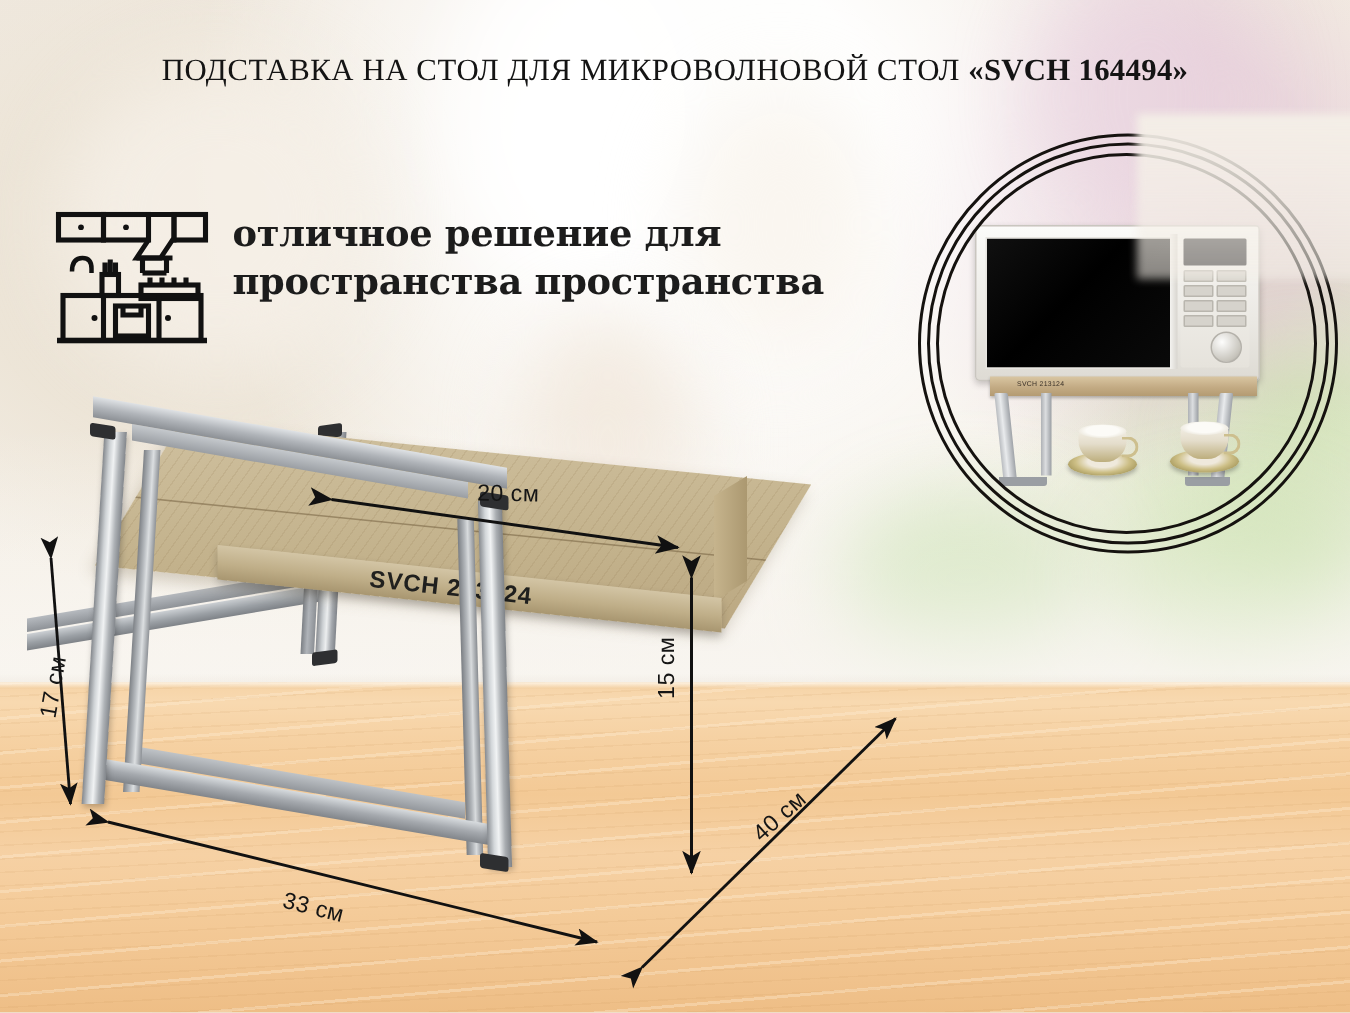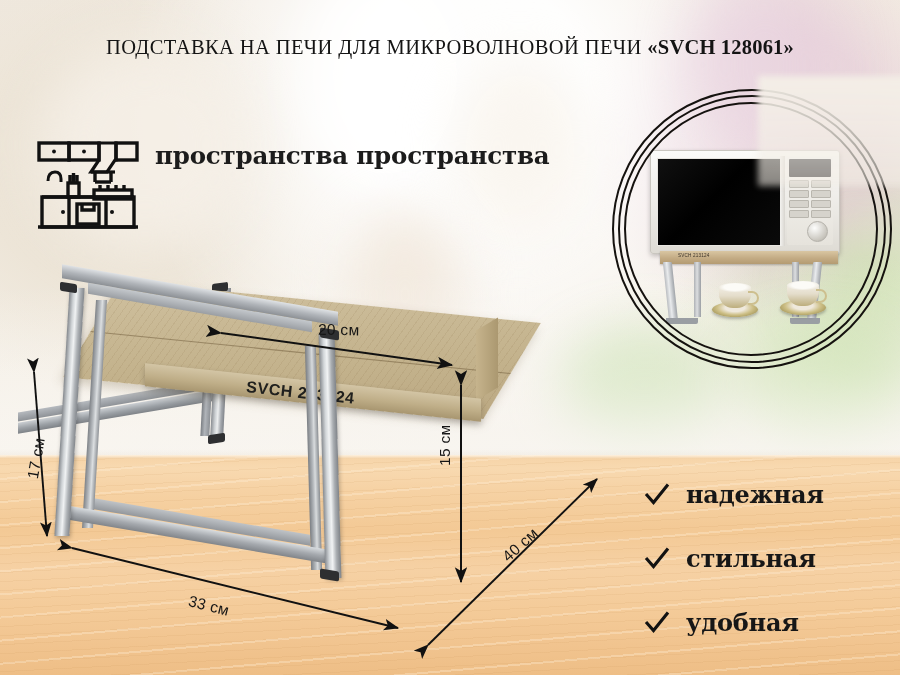--- a/index.html
+++ b/index.html
@@ -250,21 +250,21 @@
   <div class="bg-blob blob-e"></div>
   <div class="bg-blob blob-f"></div>
   <div class="wall"></div>
   <div class="table-shadow"></div>
   <div class="table-top"></div>
   <div class="table-grain"></div>
   <div class="table-grain2"></div>
   <div class="table-edge"></div>
 
   <div class="title">
-    <span>ПОДСТАВКА НА ПЕЧИ ДЛЯ МИКРОВОЛНОВОЙ ПЕЧИ </span><span class="model">«SVCH 128061»</span>
+    <span>ПОДСТАВКА НА СТОЛ ДЛЯ МИКРОВОЛНОВОЙ СТОЛ </span><span class="model">«SVCH 164494»</span>
   </div>
 
   <div class="kitchen-icon">
     <svg viewBox="0 0 104 98" width="104" height="98" fill="none" stroke="#111" stroke-width="3.4" stroke-linejoin="miter">
 
       <rect x="3" y="7" width="30" height="17"></rect>
       <rect x="33" y="7" width="30" height="17"></rect>
       <rect x="80" y="7" width="21" height="17"></rect>
       <circle cx="18" cy="15.5" r="1.9" fill="#111" stroke="none"></circle>
       <circle cx="48" cy="15.5" r="1.9" fill="#111" stroke="none"></circle>
@@ -289,20 +289,21 @@
       <rect x="41" y="68" width="22" height="20"></rect>
       <path d="M46 68 v6 h12 v-6"></path>
       <circle cx="27" cy="76" r="2" fill="#111" stroke="none"></circle>
       <circle cx="76" cy="76" r="2" fill="#111" stroke="none"></circle>
 
       <path d="M2 91 h100" stroke-width="3.6"></path>
     </svg>
   </div>
 
   <div class="tagline">
+    <div>отличное решение для</div>
     <div>пространства пространства</div>
   </div>
 
   <div class="inset">
     <div class="mw-wrap">
       <div class="mw-body">
         <div class="mw-screen"></div>
         <div class="mw-door-edge"></div>
         <div class="mw-panel"></div>
         <div class="mw-display"></div>
@@ -398,40 +399,14 @@
 
     <line x1="428" y1="645" x2="597" y2="479" stroke="#111" stroke-width="1.9" marker-start="url(#ah)" marker-end="url(#ah2)"></line>
   </svg>
 
   <div class="dim-label lbl30">20 см</div>
   <div class="dim-label lbl15">15 см</div>
   <div class="dim-label lbl17">17 см</div>
   <div class="dim-label lbl33">33 см</div>
   <div class="dim-label lbl40">40 см</div>
 
-  <div class="features">
-    <div class="feature">
-      <span class="check">
-        <svg viewBox="0 0 26 26" width="26" height="26">
-            <path d="M2 13 L9.5 21.5 L24 3.5" stroke="#121212" stroke-width="3.1" fill="none" stroke-linecap="butt" stroke-linejoin="miter"></path>
-          </svg>
-      </span>
-      <span class="feature-label">надежная</span>
-    </div>
-    <div class="feature">
-      <span class="check">
-        <svg viewBox="0 0 26 26" width="26" height="26">
-            <path d="M2 13 L9.5 21.5 L24 3.5" stroke="#121212" stroke-width="3.1" fill="none" stroke-linecap="butt" stroke-linejoin="miter"></path>
-          </svg>
-      </span>
-      <span class="feature-label">стильная</span>
-    </div>
-    <div class="feature">
-      <span class="check">
-        <svg viewBox="0 0 26 26" width="26" height="26">
-            <path d="M2 13 L9.5 21.5 L24 3.5" stroke="#121212" stroke-width="3.1" fill="none" stroke-linecap="butt" stroke-linejoin="miter"></path>
-          </svg>
-      </span>
-      <span class="feature-label">удобная</span>
-    </div>
-  </div>
 
 </div>
 
 </body></html>

